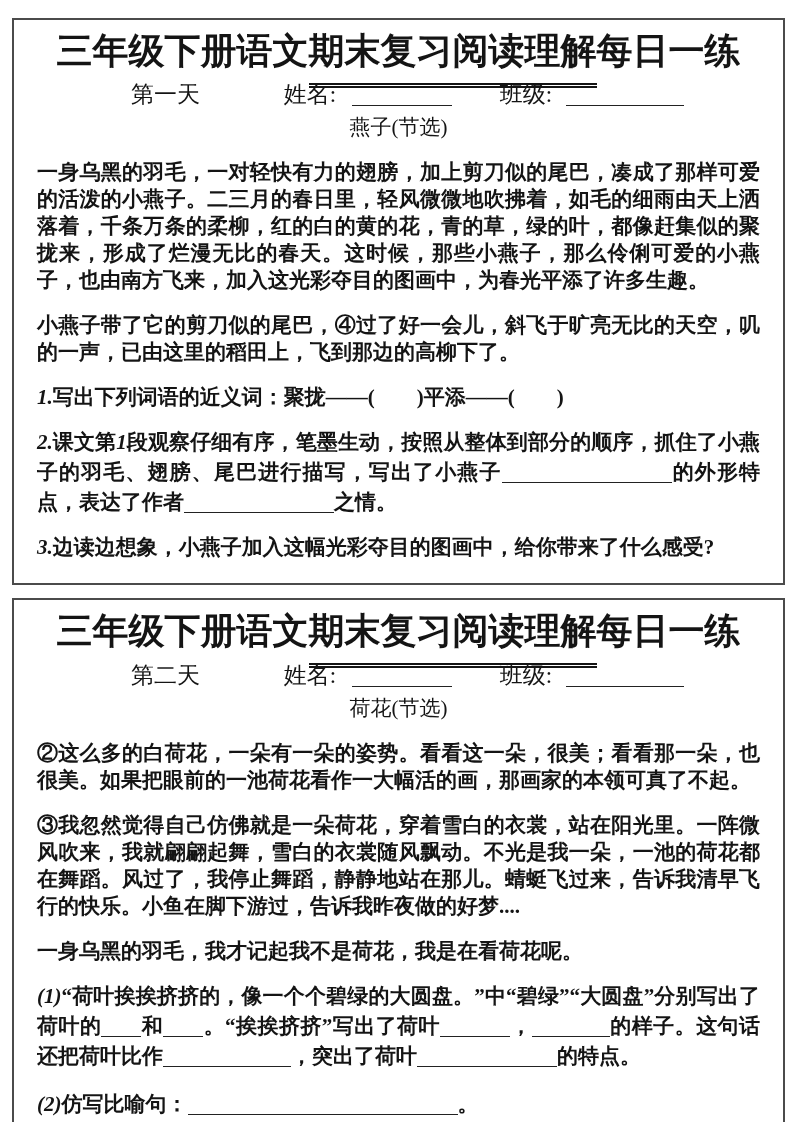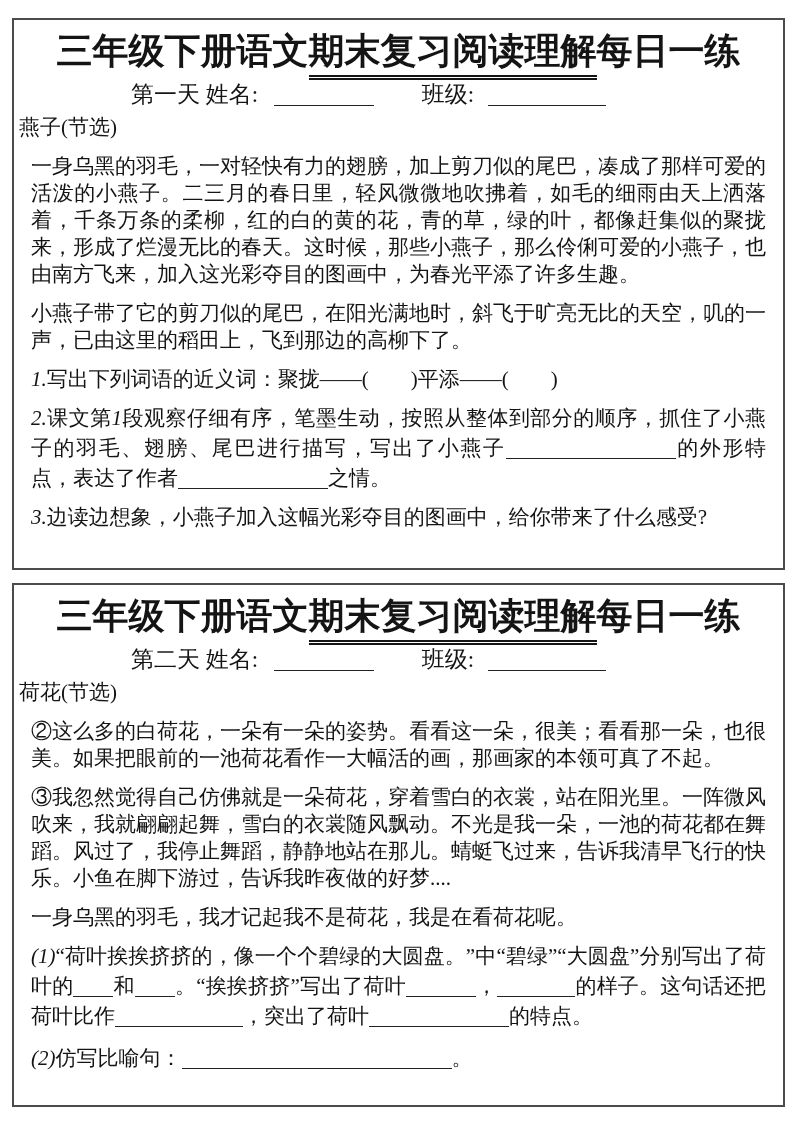--- a/index.html
+++ b/index.html
@@ -28,72 +28,74 @@
     margin: 0;
     text-align: center;
     font-size: 36px;
     font-weight: bold;
     line-height: 1.45;
     letter-spacing: 0px;
     white-space: nowrap;
   }
   .dbl {
     border-bottom: 5px double #141414;
-    padding-bottom: 4px;
+    padding-bottom: 12px;
   }
   .hdr {
     padding-left: 112px;
     font-size: 23px;
     line-height: 34px;
     white-space: nowrap;
   }
   .hdr .day { display: inline-block; }
-  .hdr .lbl { display: inline-block; }
+  .hdr .lbl { display: inline-block; margin-left: 78px; }
   .hdr .lbl2 { margin-left: 42px; }
   .blank {
     display: inline-block;
     height: 1.05em;
     border-bottom: 1.5px solid #222;
     transform: translateY(4px);
   }
   .hdr .w-name  { width: 100px; margin-left: 10px; }
   .hdr .w-class { width: 118px; margin-left: 8px; }
 
   .ptitle {
     font-size: 21px;
     line-height: 27px;
     margin-top: 2px;
+    text-align: center;
   }
   .pbody {
     font-size: 21px;
     line-height: 27px;
   }
   .para {
-    margin: 12px;
+    margin: 18px;
     text-align: justify;
     text-justify: inter-ideograph;
+    font-weight: bold;
   }
   .para i { font-style: italic; }
 </style>
 </head>
 <body>
 
 <section class="sheet sheet1">
   <h1 class="title"><span>三年级下册语文</span><span class="dbl">期末复习阅读理解</span><span>每日一练</span></h1>
   <div class="hdr">
     <span class="day">第一天</span>
     <span class="lbl">姓名:</span>
     <span class="blank w-name"></span>
     <span class="lbl lbl2">班级:</span>
     <span class="blank w-class"></span>
   </div>
   <div class="ptitle">燕子(节选)</div>
   <div class="pbody">
       <div class="para">一身乌黑的羽毛，一对轻快有力的翅膀，加上剪刀似的尾巴，凑成了那样可爱的活泼的小燕子。二三月的春日里，轻风微微地吹拂着，如毛的细雨由天上洒落着，千条万条的柔柳，红的白的黄的花，青的草，绿的叶，都像赶集似的聚拢来，形成了烂漫无比的春天。这时候，那些小燕子，那么伶俐可爱的小燕子，也由南方飞来，加入这光彩夺目的图画中，为春光平添了许多生趣。</div>
-      <div class="para">小燕子带了它的剪刀似的尾巴，在阳光满地时，斜飞于旷亮无比的天空，叽的一声，已由这里的稻田上，飞到那边的高柳下了。</div>
+      <div class="para">小燕子带了它的剪刀似的尾巴，④过了好一会儿，斜飞于旷亮无比的天空，叽的一声，已由这里的稻田上，飞到那边的高柳下了。</div>
       <div class="para"><i>1.</i>写出下列词语的近义词：聚拢——(　　)平添——(　　)</div>
       <div class="para"><i>2.</i>课文第<i>1</i>段观察仔细有序，笔墨生动，按照从整体到部分的顺序，抓住了小燕子的羽毛、翅膀、尾巴进行描写，写出了小燕子<span class="blank" style="width: 170px;"></span>的外形特点，表达了作者<span class="blank" style="width: 150px;"></span>之情。</div>
       <div class="para"><i>3.</i>边读边想象，小燕子加入这幅光彩夺目的图画中，给你带来了什么感受?</div>
     </div>
 </section>
 
 <section class="sheet sheet2">
   <h1 class="title"><span>三年级下册语文</span><span class="dbl">期末复习阅读理解</span><span>每日一练</span></h1>
   <div class="hdr">
     <span class="day">第二天</span>

